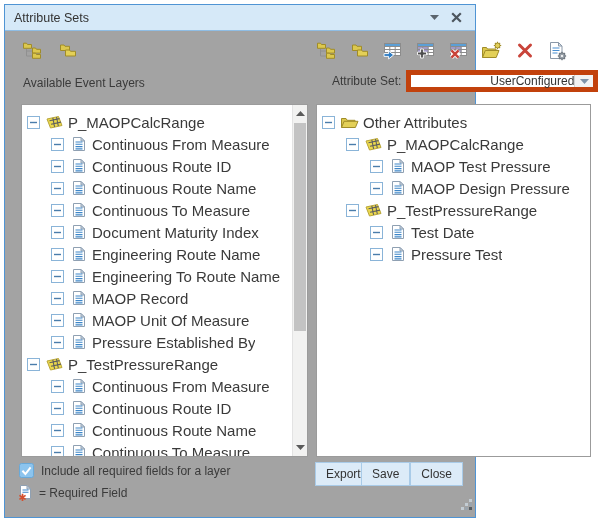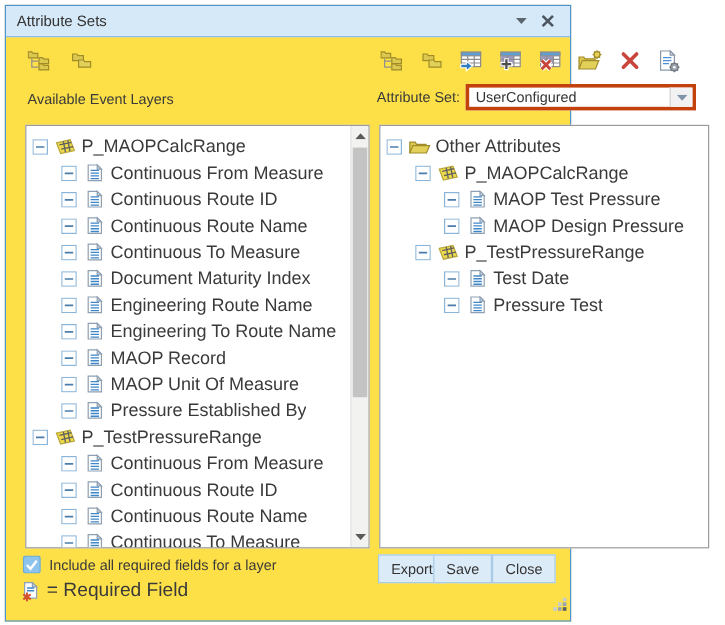--- a/index.html
+++ b/index.html
@@ -1,40 +1,40 @@
 <!DOCTYPE html>
 <html><head>
 <meta charset="utf-8">
 <style>
   * { margin:0; padding:0; box-sizing:border-box; }
   html,body { width:604px; height:521px; background:#fff; overflow:hidden; }
   body { font-family:"Liberation Sans", sans-serif; position:relative; color:#3a3a3a; }
 
   .window { position:absolute; left:4px; top:4px; width:472px; height:514px;
-            border:1px solid #4f94d4; background:#fde047; }
+            border:1px solid #4f94d4; background:#a3a3a3; }
 
   
   .titlebar { height:26px; background:#d6e9f8; border-bottom:1px solid #8fbde4;
               display:flex; align-items:center; padding:0 9px; }
   .title { font-size:12.5px; color:#333; }
   .titlebar-btns { margin-left:auto; display:flex; align-items:center; gap:12px; padding-right:4px; }
   .tb-btn { display:inline-flex; align-items:center; justify-content:center; cursor:default; }
 
   
   .toolbar-left { position:absolute; left:17px; top:35px; display:flex; gap:14px; }
   .toolbar-right { position:absolute; left:311px; top:35px; width:252px;
                    display:flex; justify-content:space-between; }
   .tb-icon { width:21px; height:21px; display:inline-flex; align-items:center; justify-content:center; }
 
   
   .ael-label { position:absolute; left:18px; top:71px; font-size:12px; color:#3a3a3a; }
-  .attrset-wrap { position:absolute; left:309px; top:65px; display:flex; align-items:center; gap:5px; }
+  .attrset-wrap { position:absolute; left:327px; top:65px; display:flex; align-items:center; gap:5px; }
   .attrset-label { font-size:12px; color:#3a3a3a; white-space:nowrap; }
-  .combo { width:192px; height:22px; border:3px solid #c2410c; background:#fff;
-           display:flex; align-items:center; }
+  .combo { width:192px; height:22px; border:5px solid #c2410c; background:#fff;
+           display:flex; align-items:center;text-align:right; }
   .combo-value { flex:1; font-size:12px; padding-left:5px; color:#333;
                  white-space:nowrap; overflow:hidden; }
   .combo-btn { width:19px; height:100%; background:#f2f2f2; border-left:1px solid #d2d2d2;
                display:flex; align-items:center; justify-content:center; }
 
   
   .panel { position:absolute; top:99px; height:353px; border:1px solid #9b9b9b;
            background:#fff; overflow:hidden; }
   .panel-left { left:16px; width:287px; }
   .panel-right { left:311px; width:275px; }
@@ -51,21 +51,21 @@
                background:#f2f2f1; border-left:1px solid #e3e3e3; }
   .sb-arrow { position:absolute; left:0; width:14px; height:15px;
               display:flex; align-items:center; justify-content:center; }
   .sb-up { top:1px; } .sb-down { bottom:1px; }
   .sb-thumb { position:absolute; left:1px; width:12px; top:18px; height:208px; background:#c3c3c3; }
 
   
   .check-row { position:absolute; left:14px; top:458px; display:flex; align-items:center;
                gap:7px; font-size:12px; }
   .legend-row { position:absolute; left:13px; top:479px; display:flex; align-items:center;
-                gap:6px; font-size:16px; }
+                gap:6px; font-size:12px; }
   .btns-left { position:absolute; left:310px; top:457px; display:flex; gap:10px; }
   .btns-right { position:absolute; right:12px; top:457px; display:flex; gap:0; }
   button { height:24px; padding:0 10px; font-family:"Liberation Sans",sans-serif; font-size:12px;
            color:#333; background:#dcebf8; border:1px solid #a9cbe8; cursor:default; }
 
   .resize-grip { position:absolute; right:2px; bottom:2px; }
 </style>
 </head>
 <body>
 

